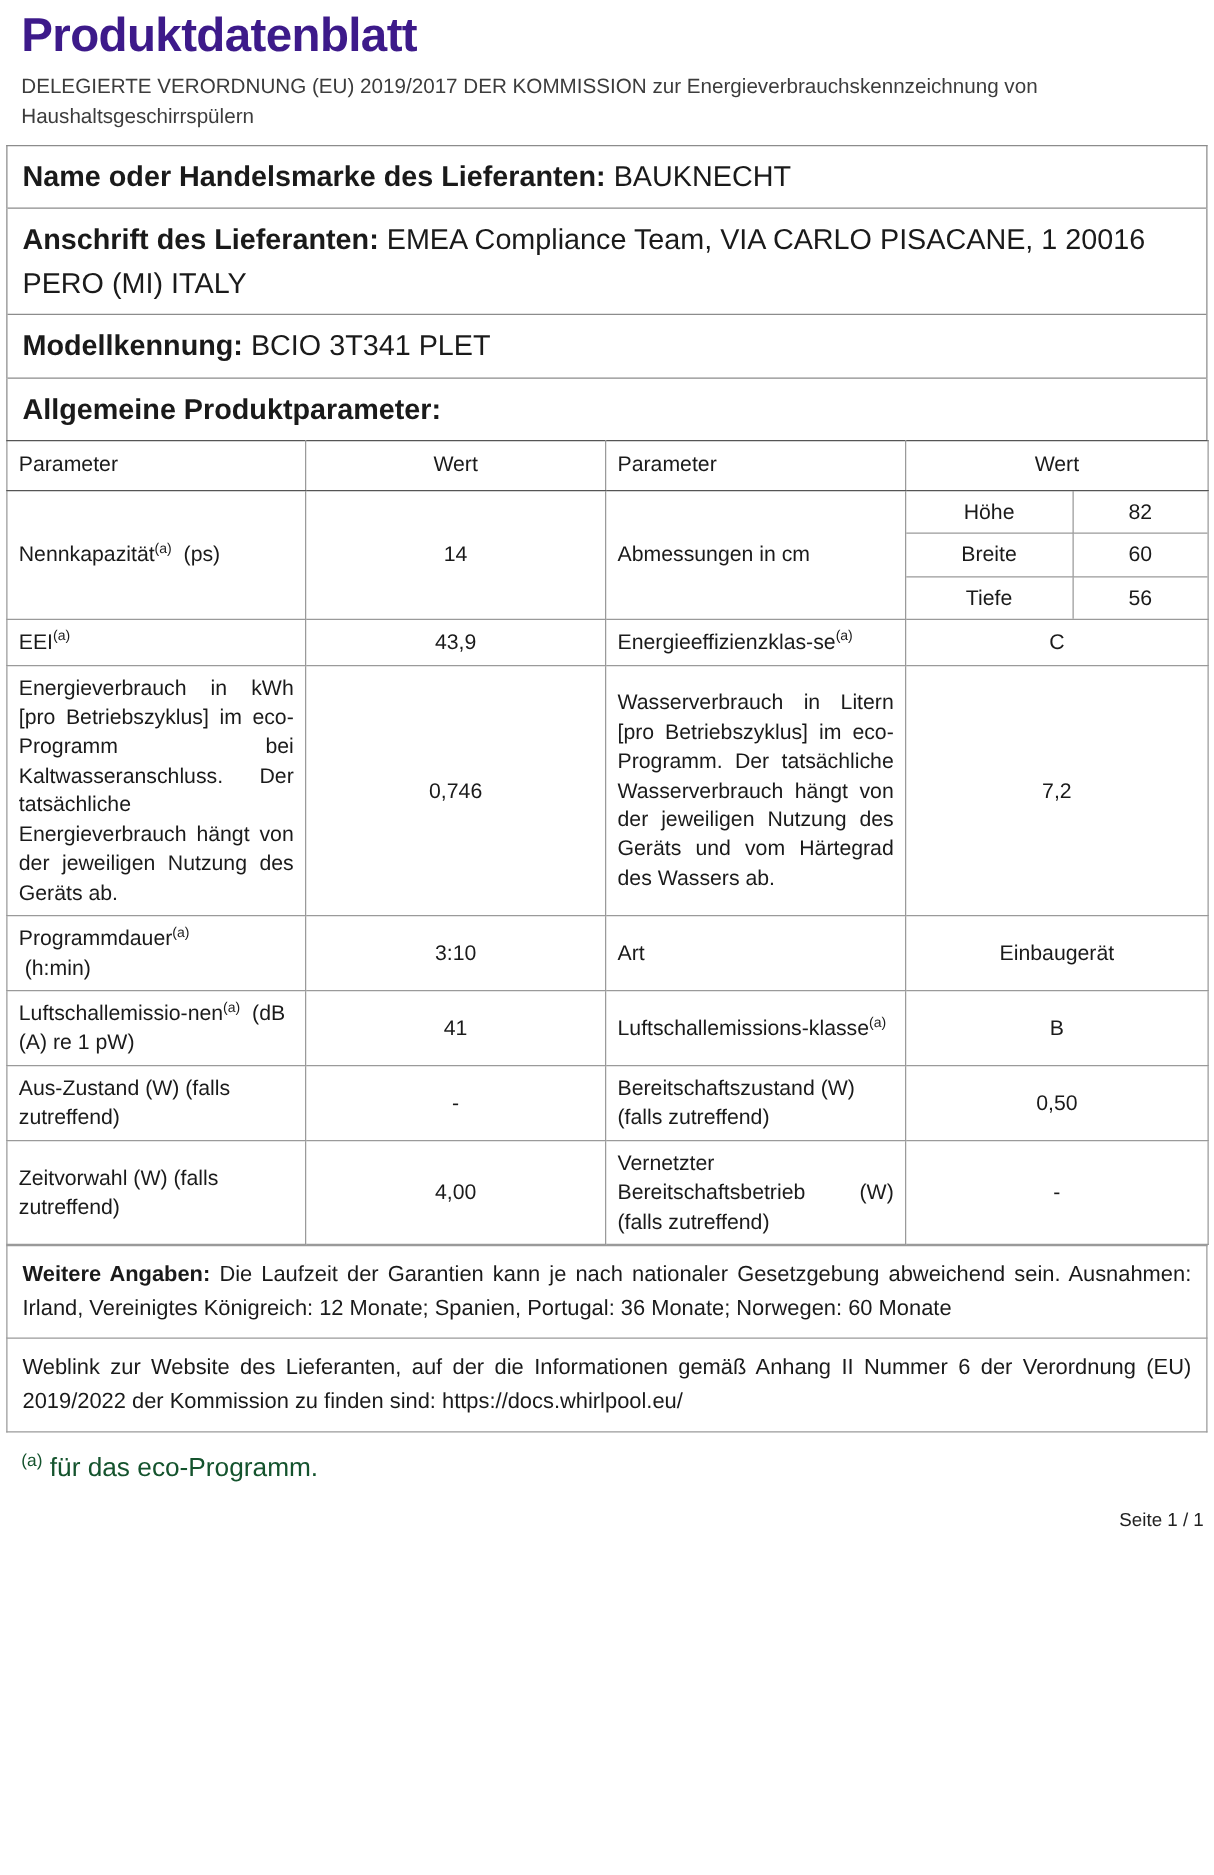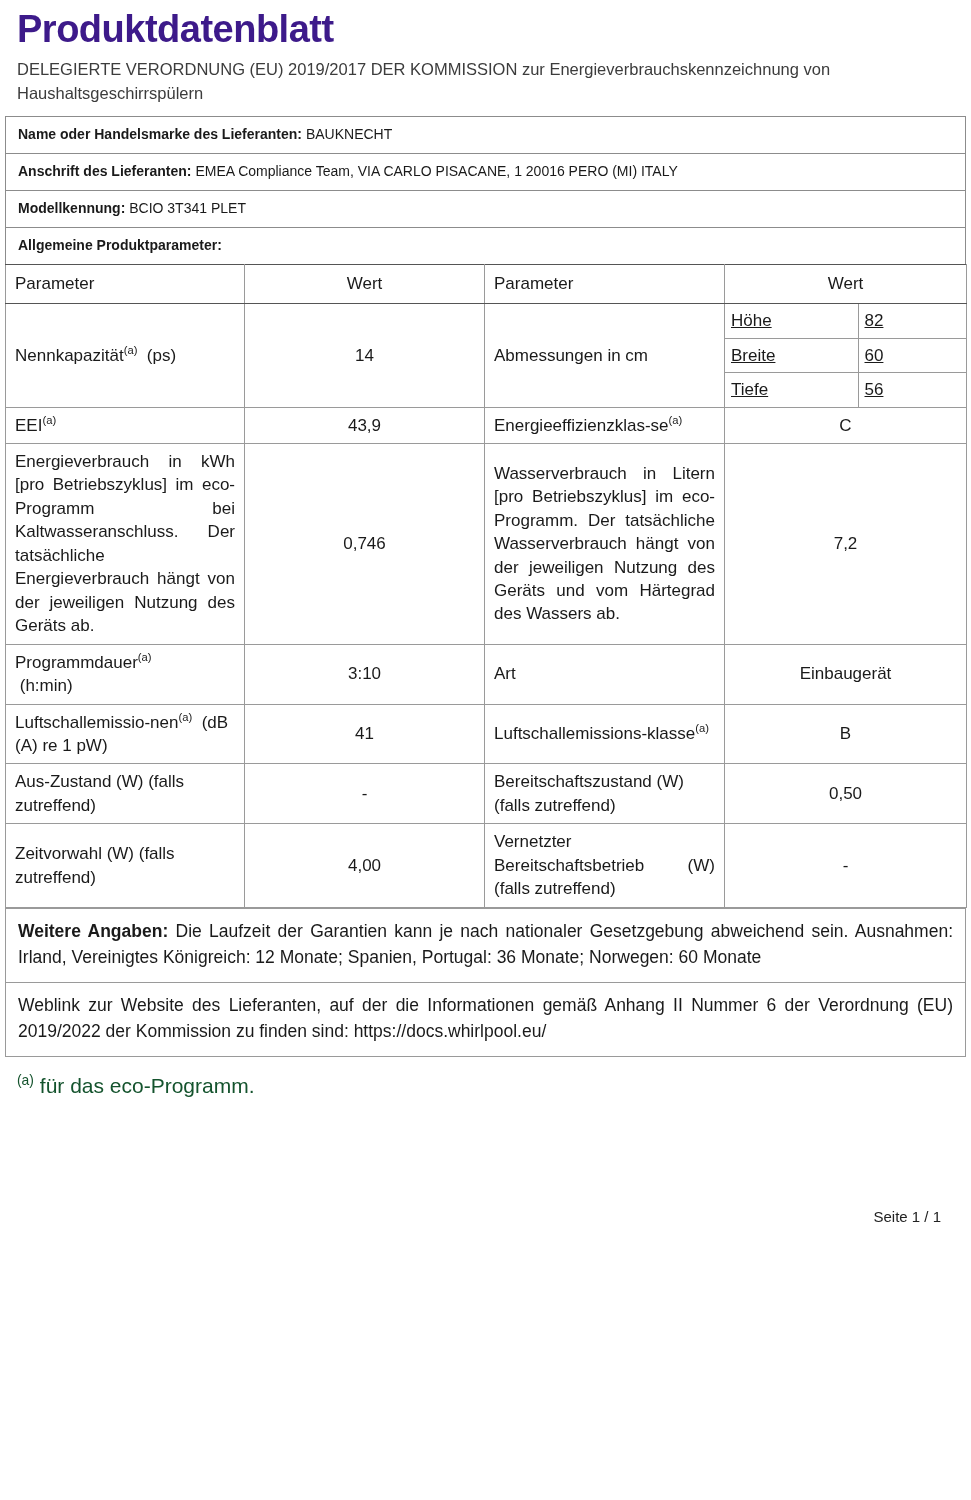--- a/index.html
+++ b/index.html
@@ -45,21 +45,21 @@
   .info-table {
     width: 961px;
     border-collapse: collapse;
     table-layout: fixed;
   }
   .info-table td {
     border-top: 1.3px solid #8c8c8c;
     border-left: 1.3px solid #8c8c8c;
     border-right: 1.3px solid #8c8c8c;
     padding: 7px 12px 8px 12px;
-    font-size: 14px;
+    font-size: 23px;
     line-height: 1.5;
     vertical-align: top;
   }
   .info-table tr:last-child td { border-bottom: none; }
   .lbl {
     font-weight: bold;
   }
   .val { font-weight: normal; }
 
   
@@ -108,22 +108,22 @@
   
   .dim-table {
     width: 100%;
     border-collapse: collapse;
     table-layout: fixed;
   }
   .dim-table td {
     border: none;
     border-bottom: 1px solid #9a9a9a;
     padding: 5px 6px;
+    text-align: center;
     font-size: 17px;
-    text-decoration: underline;
   }
   .dim-table td.dim-name { width: 50%; border-right: 1px solid #9a9a9a; }
   .dim-table tr:last-child td { border-bottom: none; }
   .dim-wrap { padding: 0 !important; }
 
   
   .guarantee-row td {
     border-top: 1.6px solid #4a4a4a;
     border-bottom: 1px solid #9a9a9a;
     font-size: 17.5px;
@@ -145,21 +145,21 @@
   .notes-table tr:first-child td { border-top: 1px solid #9a9a9a; }
 
   .footnote {
     font-size: 21px;
     color: #14532d;
     padding: 14px 12px 0 12px;
     line-height: 1.4;
   }
   .page-number {
     position: absolute;
-    right: 30px;
+    right: 8px;
     bottom: 14px;
     font-size: 15px;
     color: #222;
   }
 </style>
 </head>
 <body>
 
 <div class="page">
 

